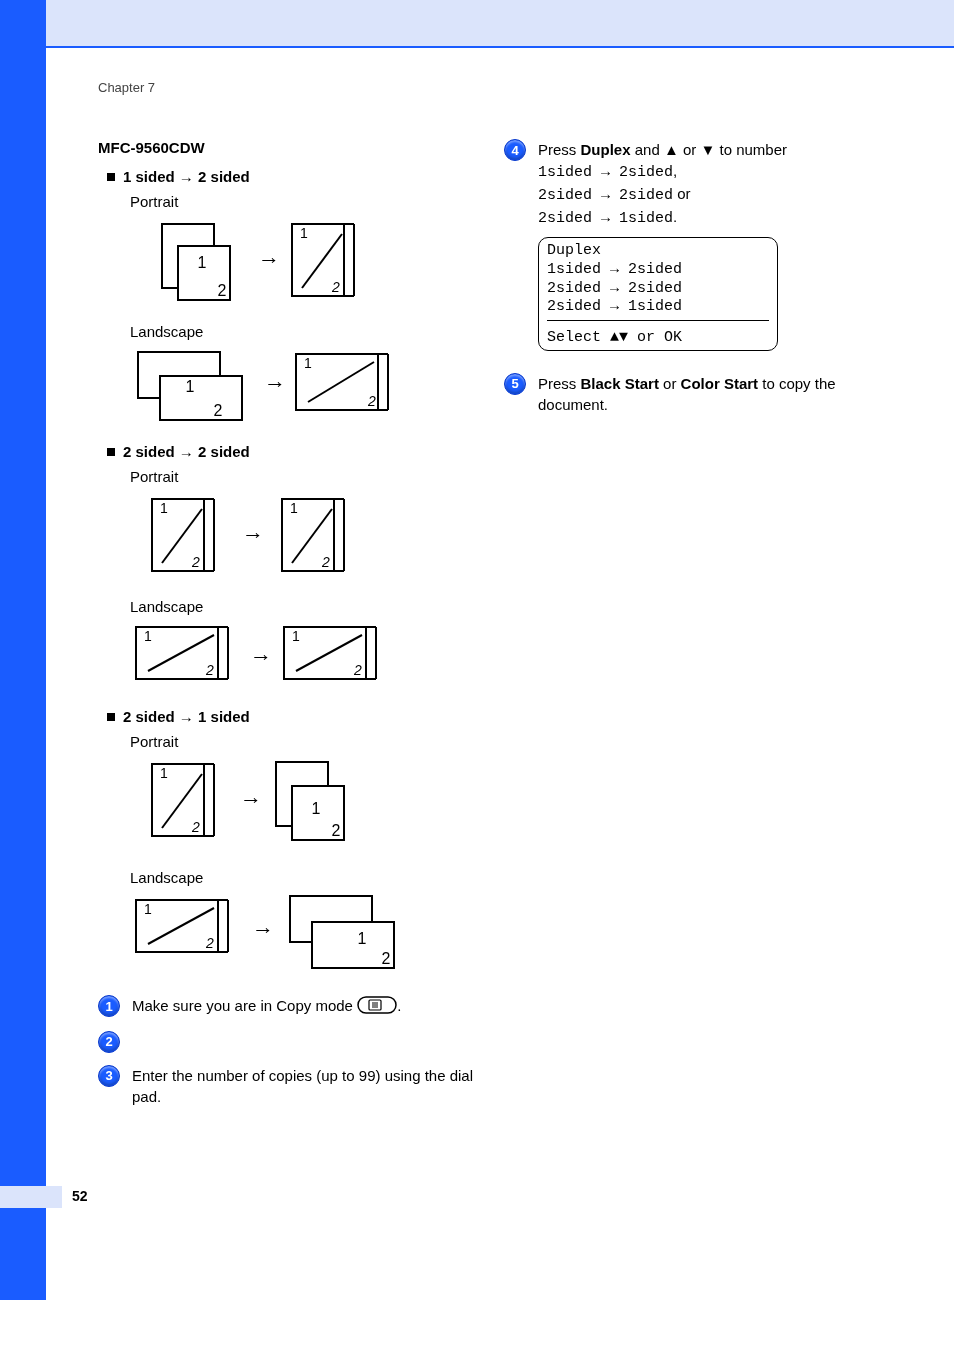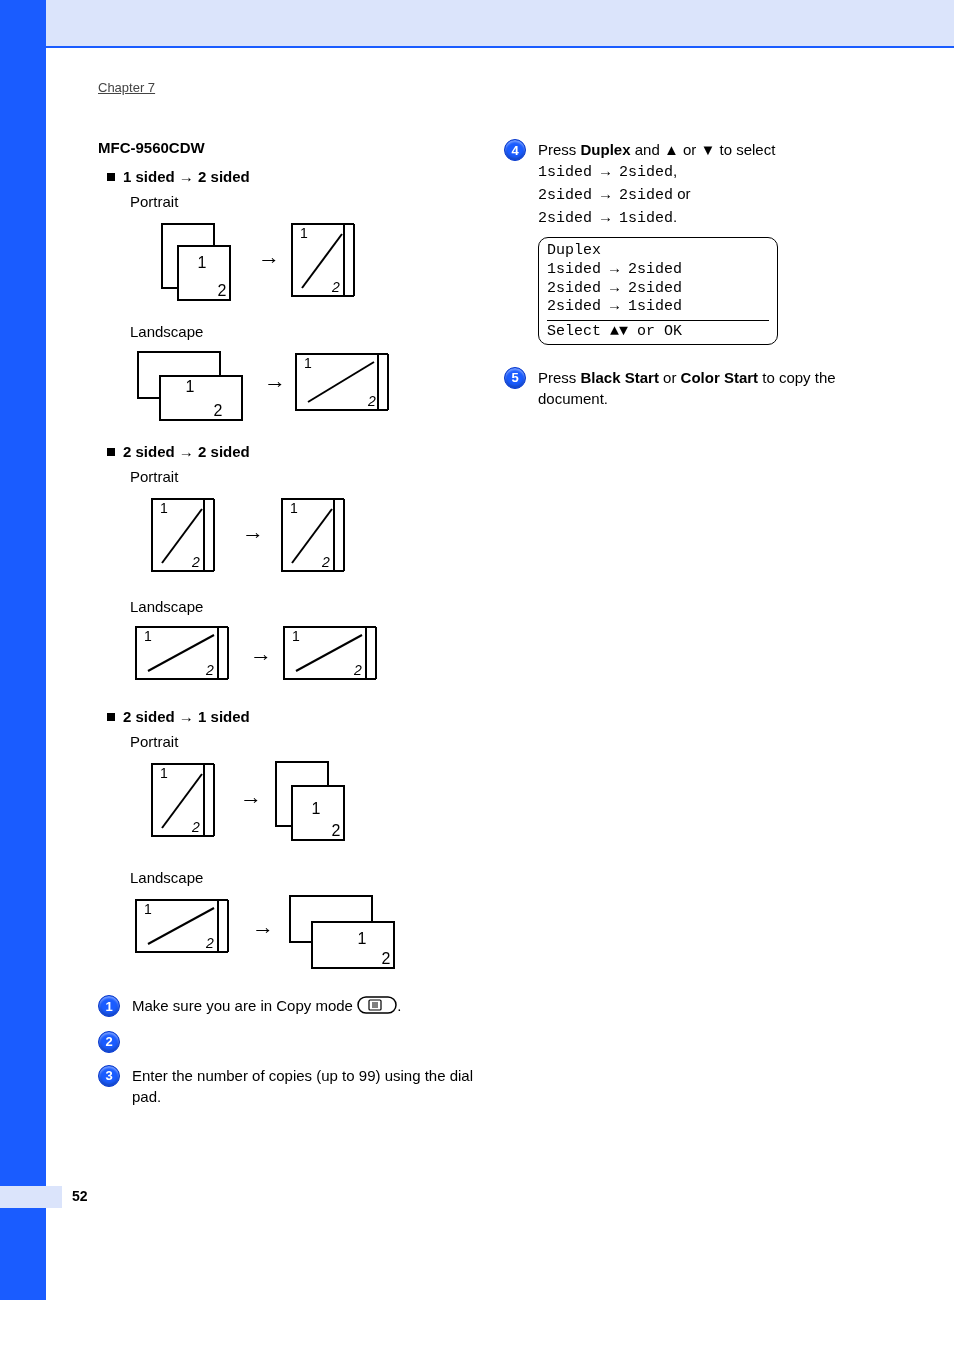--- a/index.html
+++ b/index.html
@@ -30,21 +30,21 @@
     left: 46px; top: 46px;
     width: 908px;
     height: 2px;
     background: #1a5cff;
   }
   .page {
     position: relative;
     padding: 80px 68px 40px 98px;
     min-height: 1300px;
   }
-  .chapter { font-size: 13px; color: #444; margin-bottom: 44px; text-decoration: underline; }
+  .chapter { font-size: 13px; color: #444; margin-bottom: 44px; }
   .cols { display: flex; gap: 24px; }
   .col { flex: 1 1 0; min-width: 0; }
   .model { font-weight: bold; margin-bottom: 12px; }
   .bullet-row { display: flex; align-items: baseline; gap: 8px; margin: 10px 0 4px 9px; font-weight: bold; }
   .sq { width: 8px; height: 8px; background: #000; display: inline-block; position: relative; top: -1px; }
   .arr-small { font-family: Arial, sans-serif; }
   .orient { margin: 8px 0 6px 32px; }
   .dia-block { margin: 4px 0 14px 34px; }
   .step { display: flex; gap: 12px; margin: 12px 0 6px 0; align-items: flex-start; }
   .step .txt { flex: 1; line-height: 1.4; }
@@ -61,21 +61,21 @@
   .lcd {
     border: 1px solid #000;
     border-radius: 10px;
     padding: 4px 8px 2px 8px;
     margin: 8px 0 10px 0;
     width: 240px;
     font-family: "Courier New", monospace;
     font-size: 15px;
     line-height: 1.25;
   }
-  .lcd .sel-row { border-top: 1px solid #000; margin-top: 3px; padding-top: 2px; }
+  .lcd .sel-row { border-top: 1px solid #000; margin-top: 3px; padding-top: 8px; }
   .icon-copy {
     display: inline-block; vertical-align: middle;
   }
   .pagenum {
     position: absolute;
     left: 72px;
     bottom: 96px;
     font-weight: bold;
     font-size: 14px;
     text-align: center;
@@ -291,21 +291,21 @@
       </div>
 
     </div>
 
     <div class="col">
 
       <div class="step" style="margin-top:0">
         <div class="badge">4</div>
         <div class="txt">
           <div>
-            <span>Press </span><b>Duplex</b><span> and </span><span>▲</span><span> or </span><span>▼</span><span> to select</span>
+            <span>Press </span><b>Duplex</b><span> and </span><span>▲</span><span> or </span><span>▼</span><span> to number</span>
           </div>
           <div>
             <span class="mono">1sided → 2sided</span><span>,</span>
           </div>
           <div>
             <span class="mono">2sided → 2sided</span><span> or</span>
           </div>
           <div>
             <span class="mono">2sided → 1sided</span><span>.</span>
           </div>

